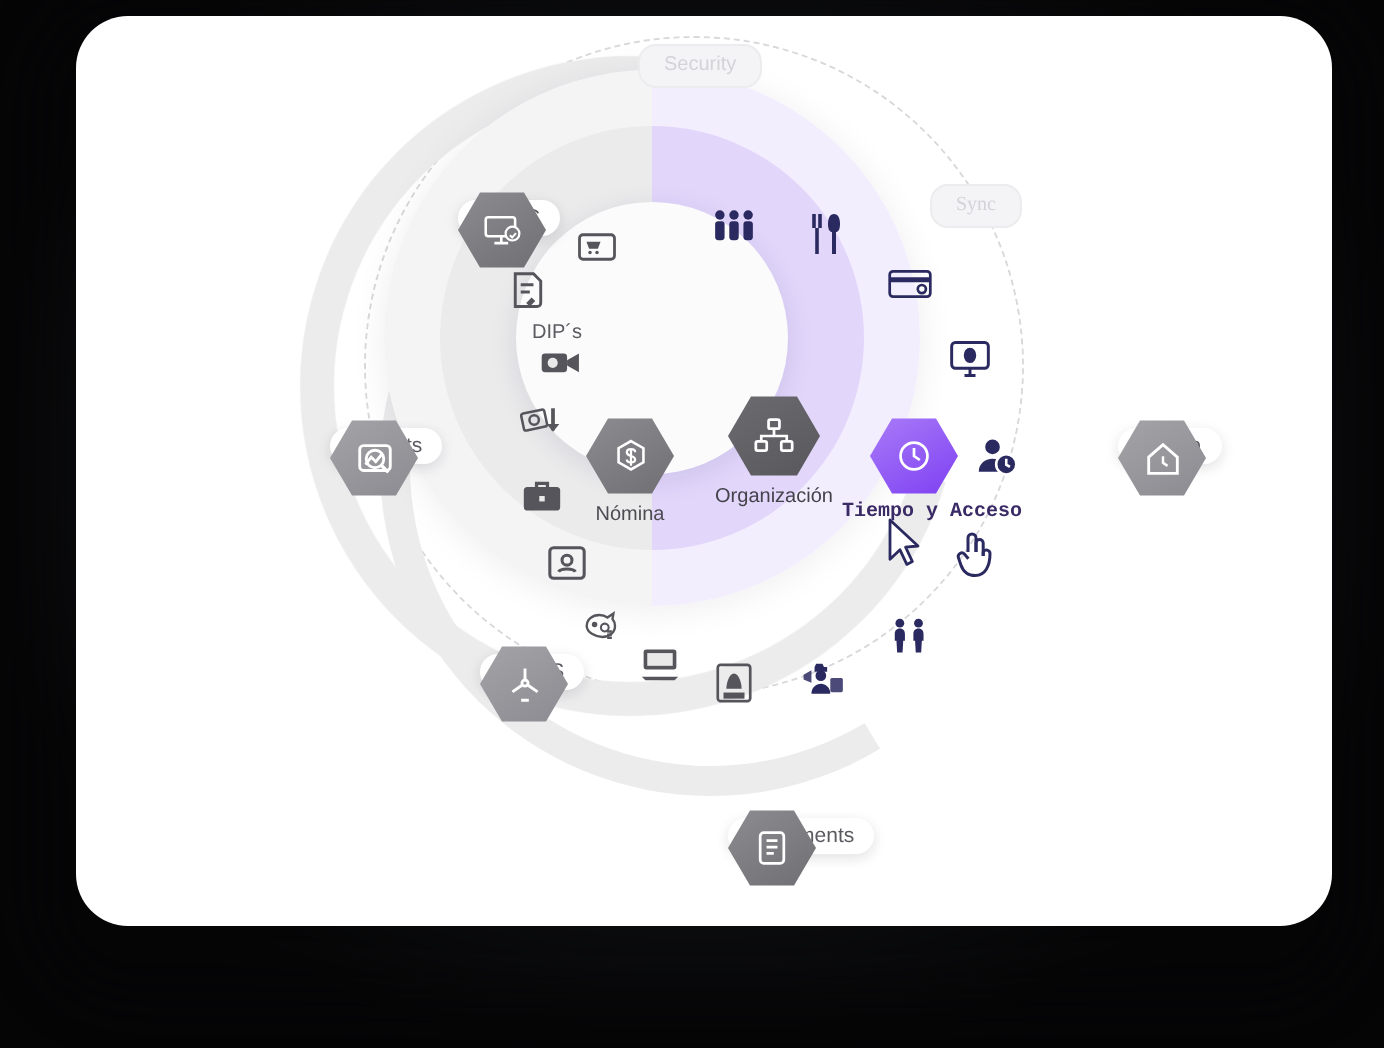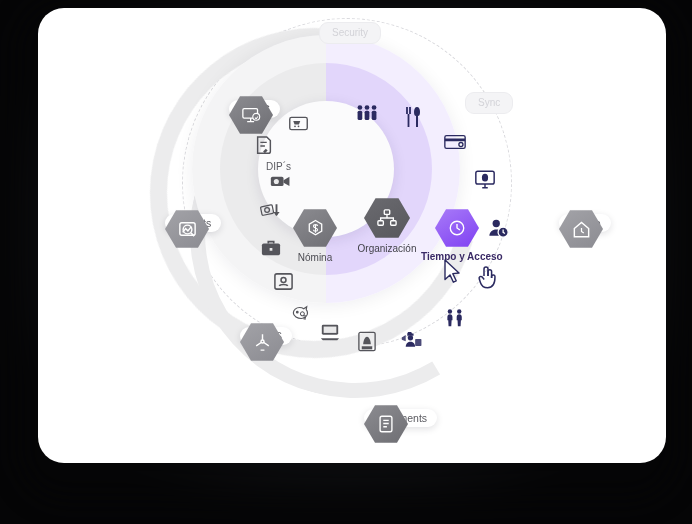--- a/index.html
+++ b/index.html
@@ -315,21 +315,21 @@
         <div class="inlabel" style="left:-6px; top:44px; width:56px;">Nómina</div>
       </div>
 
       <div style="position:absolute; left:397px; top:200px;">
         <div class="hex purple">
           <svg width="20" height="20" viewBox="0 0 22 22" fill="none" stroke="#ffffff" stroke-width="1.5">
             <circle cx="11" cy="11" r="7.4"></circle>
             <path d="M11 6.6V11l3.2 2.2"></path>
           </svg>
         </div>
-        <div class="inlabel pur" style="left:-14px; top:43px; width:72px;">
+        <div class="inlabel pur" style="left:-14px; top:43px; width:72px;font-family:Liberation Mono, monospace;">
           <span>Tiempo y Acceso</span>
         </div>
       </div>
 
       <div style="position:absolute; left:326px; top:189px;">
         <div class="hex dark" style="width:46px;height:42px;">
           <svg width="22" height="20" viewBox="0 0 24 22" fill="none" stroke="#ffffff" stroke-width="1.5">
             <rect x="9" y="2" width="6" height="5" rx="1"></rect>
             <rect x="2" y="14" width="6" height="5" rx="1"></rect>
             <rect x="16" y="14" width="6" height="5" rx="1"></rect>
@@ -390,21 +390,21 @@
             <path d="M3.5 10L11 3.5 18.5 10v8.5h-15z"></path>
             <path d="M11 9.5V13l2.4 1.6" stroke-width="1.3"></path>
           </svg>
         </div>
         <div class="pill">Kiosco</div>
       </div>
 
       <div class="node" style="left:281px; top:9px;">
         <div class="pill ghost">Security</div>
       </div>
-      <div class="node" style="left:427px; top:79px;">
+      <div class="node" style="left:427px; top:79px;font-family:Liberation Serif, serif;">
         <div class="pill ghost">Sync</div>
       </div>
 
       <div class="cursor" style="left:405px; top:251px;">
         <svg width="20" height="25" viewBox="0 0 20 25">
           <path d="M2 1l14 13-6.2.6 3.4 7.2-2.8 1.4-3.4-7.3L2 20.6z" fill="#ffffff" stroke="#2b2a60" stroke-width="1.4" stroke-linejoin="round"></path>
         </svg>
       </div>
 
     </div>

